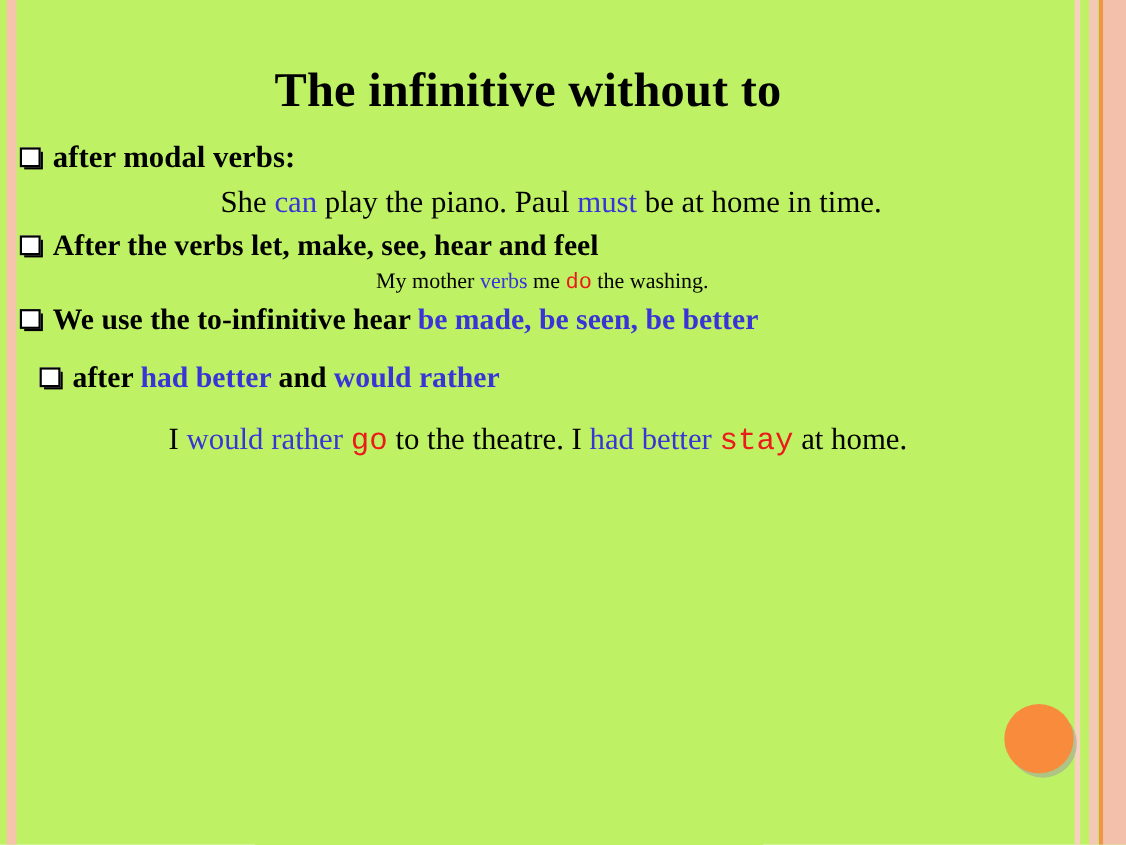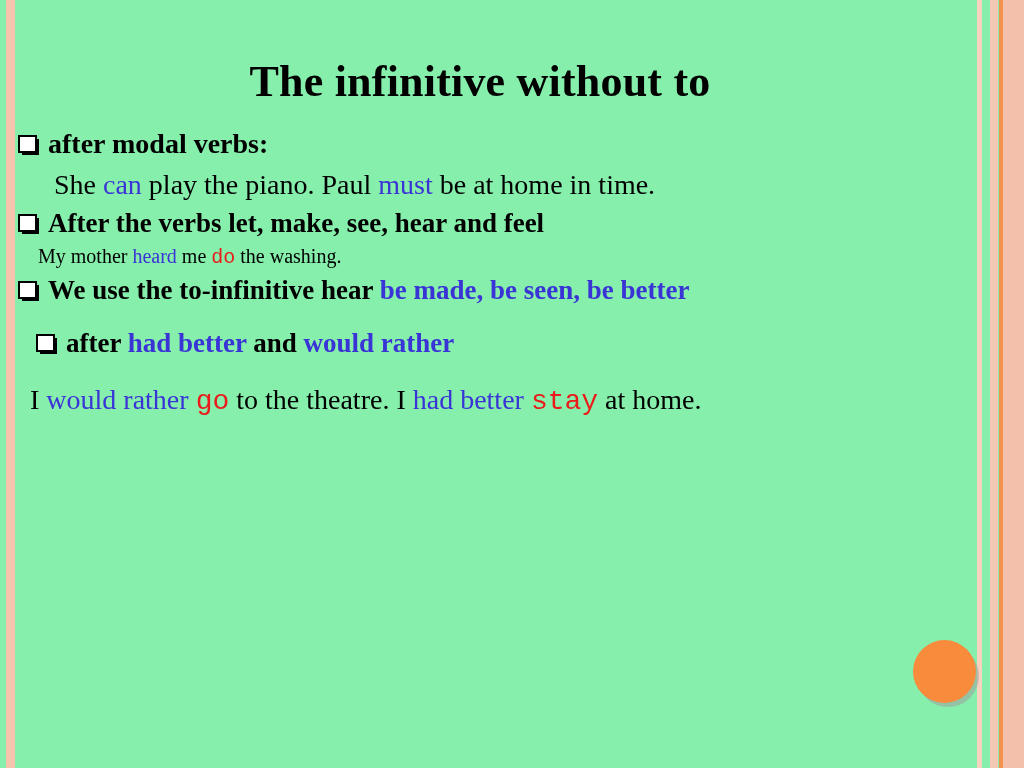--- a/index.html
+++ b/index.html
@@ -11,21 +11,21 @@
     height: 768px;
     background: #ffffff;
     font-family: "Liberation Serif", "DejaVu Serif", serif;
     overflow: hidden;
     position: relative;
   }
 
   .slide {
     position: absolute;
     inset: 0;
-    background: #86efac;
+    background: #bef264;
   }
 
   
   .stripe {
     position: absolute;
     top: 0;
     bottom: 0;
   }
   .stripe-left-peach   { left: 6px;   width: 9px;  background: #f6c4ad; }
   .stripe-right-thin   { left: 977px; width: 5px;  background: #f8d2c0; }
@@ -85,20 +85,21 @@
     display: block;
   }
   .bullet-line.b2 { font-size: 27px; }
   .bullet-line.b3 { font-size: 27px; }
   .bullet-line.b4 { font-size: 27px; padding-left: 18px; }
 
   .example {
     font-size: 28px;
     line-height: 1.15;
     display: block;
+    text-align: center;
   }
   .example.small  { font-size: 20px; padding-left: 20px; }
   .example.ex1    { padding-left: 36px; }
   .example.ex3    { padding-left: 12px; }
   .example.ex4    { padding-left: 12px; }
 
   
   .wbullet {
     display: inline-block;
     position: relative;
@@ -158,21 +159,21 @@
       <span class="blk">She </span><span class="blue">can</span><span class="blk"> play the piano. Paul </span><span class="blue">must</span><span class="blk"> be at home in time.</span>
     </div>
 
     <div class="sp-2"></div>
 
     <div class="line bullet-line b2">
       <span class="wbullet"></span><span class="blk">After the verbs let, make, see, hear and feel</span>
     </div>
     <div class="sp-3"></div>
     <div class="line example small">
-      <span class="blk">My mother </span><span class="blue">heard</span><span class="blk"> me </span><span class="red">do</span><span class="blk"> the washing.</span>
+      <span class="blk">My mother </span><span class="blue">verbs</span><span class="blk"> me </span><span class="red">do</span><span class="blk"> the washing.</span>
     </div>
 
     <div class="sp-3"></div>
 
     <div class="line bullet-line b3">
       <span class="wbullet"></span><span class="blk">We use the to-infinitive hear </span><span class="blue">be made, be seen, be better</span>
     </div>
     <div class="sp-4"></div>
 
     <div class="sp-5"></div>

